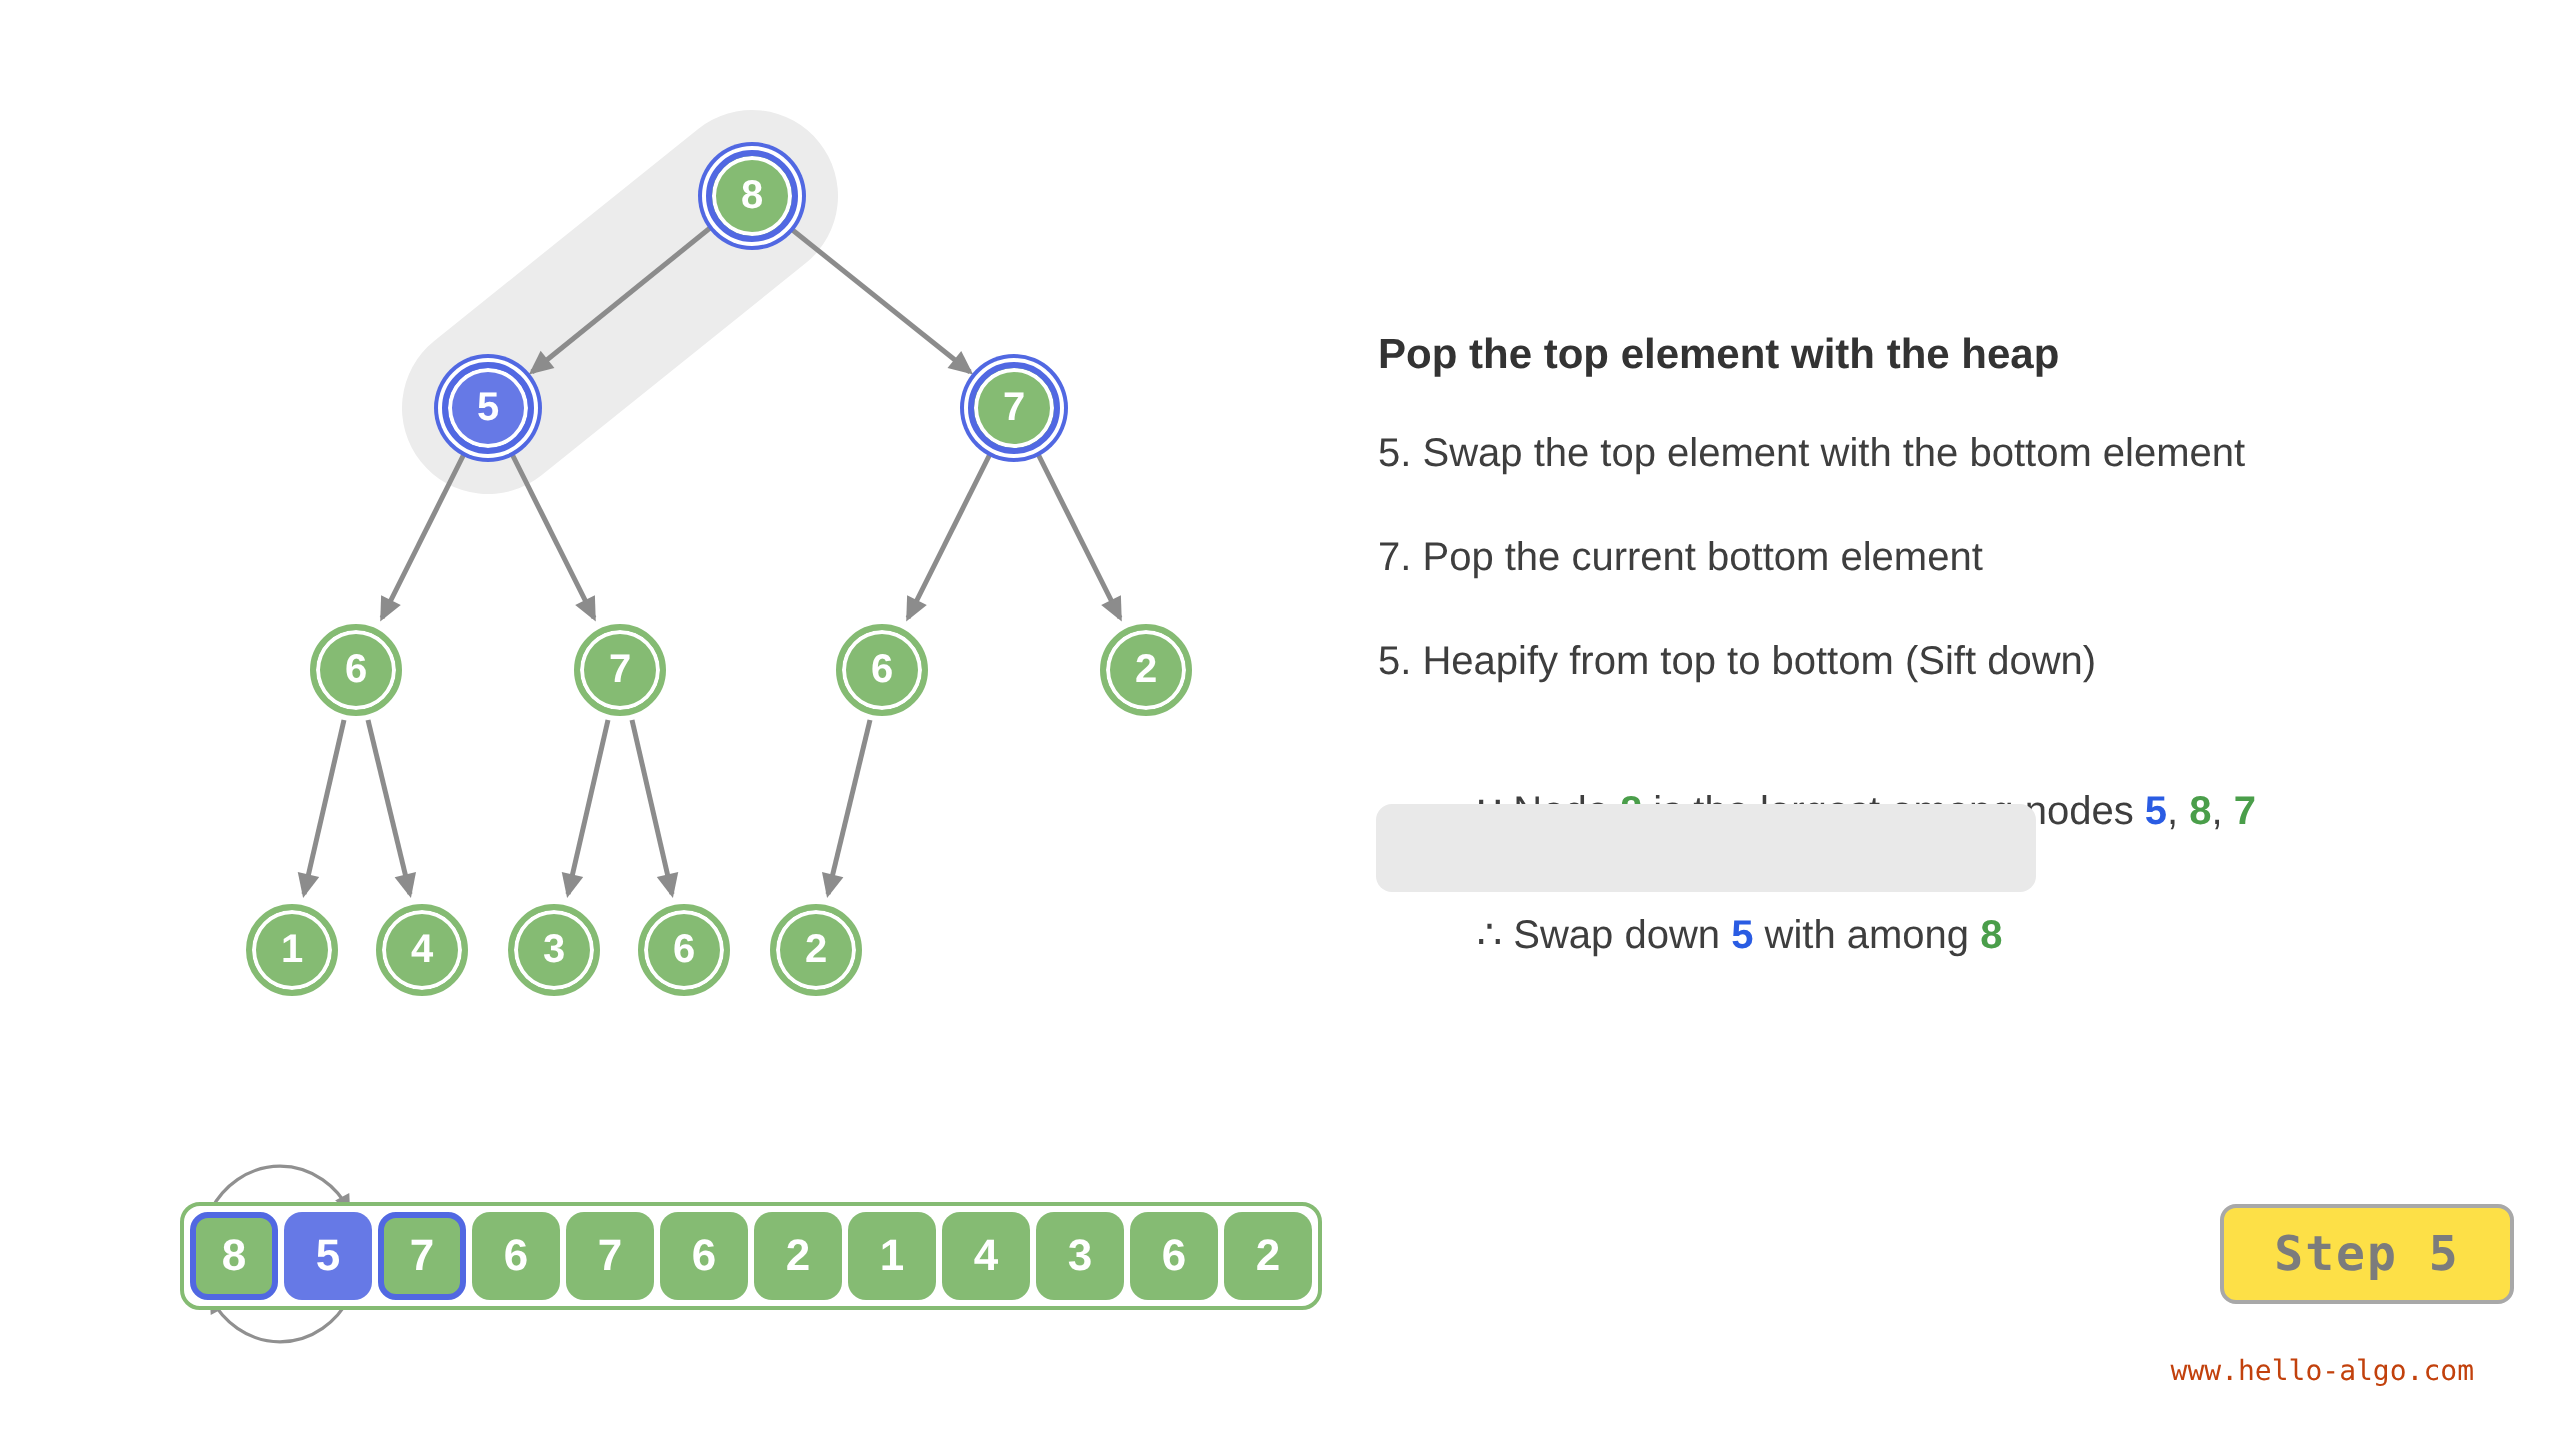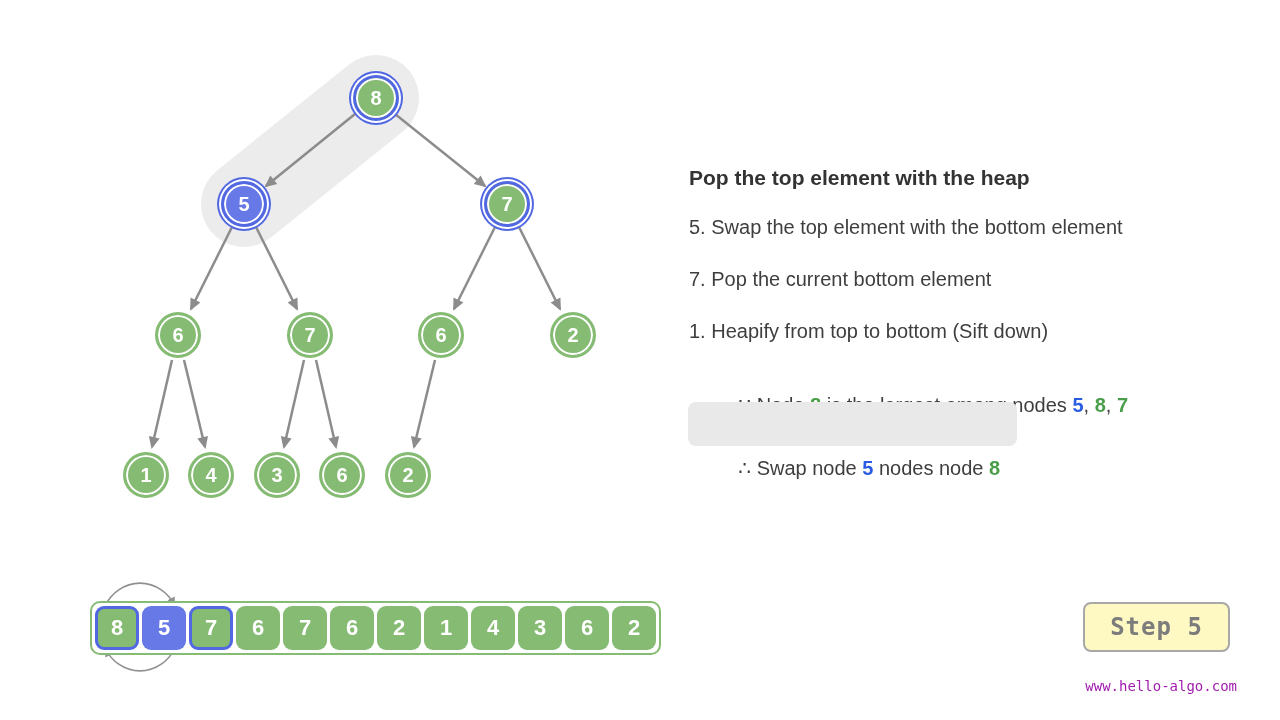--- a/index.html
+++ b/index.html
@@ -67,33 +67,33 @@
     width: 44px; height: 44px; border-radius: 9px;
     background: #85BB73;
     display: flex; align-items: center; justify-content: center;
     color: #ffffff; font-size: 22px; font-weight: 700;
   }
   .acell.border-blue { border: 3px solid #5168E2; }
   .acell.fill-blue   { background: #6679E6; }
 
   
   .step-box {
-    position: absolute; left: 1083px; top: 602px;
+    position: absolute; left: 1110px; top: 602px;
     width: 147px; height: 50px;
-    background: #fef9c3;
+    background: #fde047;
     border: 2px solid #A8A8A8; border-radius: 8px;
     display: flex; align-items: center; justify-content: center;
     font-family: "DejaVu Sans Mono", monospace;
     font-size: 24px; font-weight: 700; color: #7C7C7C;
     letter-spacing: 1px;
   }
   .watermark {
     position: absolute; right: 43px; top: 678px;
     font-family: "DejaVu Sans Mono", monospace;
-    font-size: 14px; color: #a21caf;
+    font-size: 14px; color: #c2410c;
   }
 </style>
 </head>
 <body>
 
 <div class="stage">
 
   <svg class="tree-svg" width="680" height="560">
     <defs>
       <marker id="arrow" markerUnits="userSpaceOnUse" markerWidth="14" markerHeight="12" refX="11" refY="6" orient="auto">
@@ -126,28 +126,28 @@
   <div class="tnode" style="left:123px; top:452px">1</div>
   <div class="tnode" style="left:188px; top:452px">4</div>
   <div class="tnode" style="left:254px; top:452px">3</div>
   <div class="tnode" style="left:319px; top:452px">6</div>
   <div class="tnode" style="left:385px; top:452px">2</div>
 
   <div class="panel">
     <div class="panel-title">Pop the top element with the heap</div>
     <div class="step-line" style="top:216px">5. Swap the top element with the bottom element</div>
     <div class="step-line" style="top:268px">7. Pop the current bottom element</div>
-    <div class="step-line" style="top:320px">1. Heapify from top to bottom (Sift down)</div>
+    <div class="step-line" style="top:320px">5. Heapify from top to bottom (Sift down)</div>
 
     <div class="because-line">
       <span>∵ </span><span>Node </span><span class="num-green">8</span><span> is the largest among nodes </span><span class="num-blue">5</span><span>, </span><span class="num-green">8</span><span>, </span><span class="num-green">7</span>
     </div>
 
     <div class="therefore-box">
-      <span>∴ </span><span>Swap node </span><span class="num-blue">5</span><span> nodes node </span><span class="num-green">8</span>
+      <span>∴ </span><span>Swap down </span><span class="num-blue">5</span><span> with among </span><span class="num-green">8</span>
     </div>
   </div>
 
   <svg class="swap-svg" width="130" height="110">
     <defs>
       <marker id="arrow2" markerUnits="userSpaceOnUse" markerWidth="10" markerHeight="9" refX="8" refY="4.5" orient="auto">
         <path d="M0.5,0.5 L9,4.5 L0.5,8.5 Z" fill="#909090"></path>
       </marker>
     </defs>
     <path d="M 20.4 30 A 40 44 0 0 1 89.6 30" fill="none" stroke="#909090" stroke-width="1.6" marker-end="url(#arrow2)"></path>

